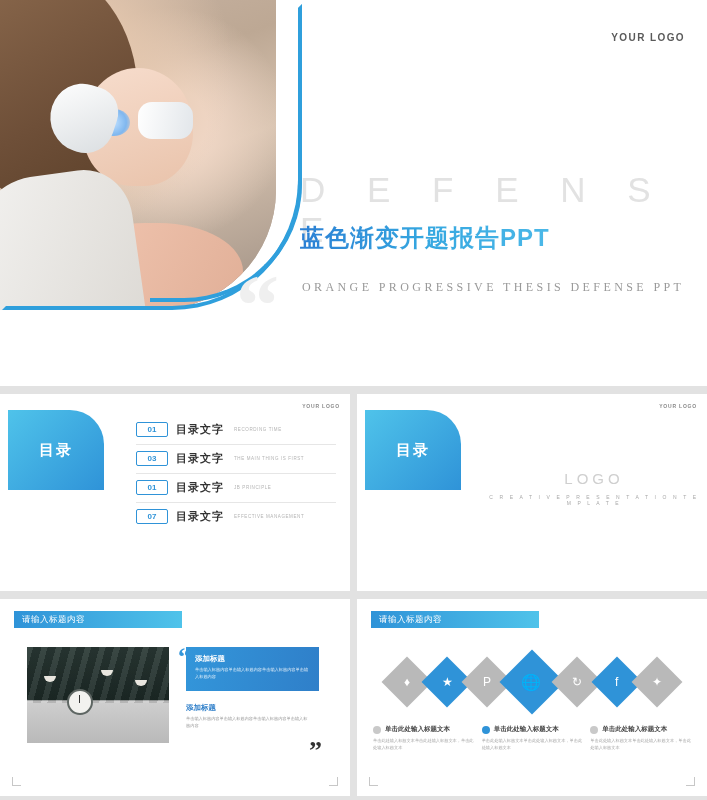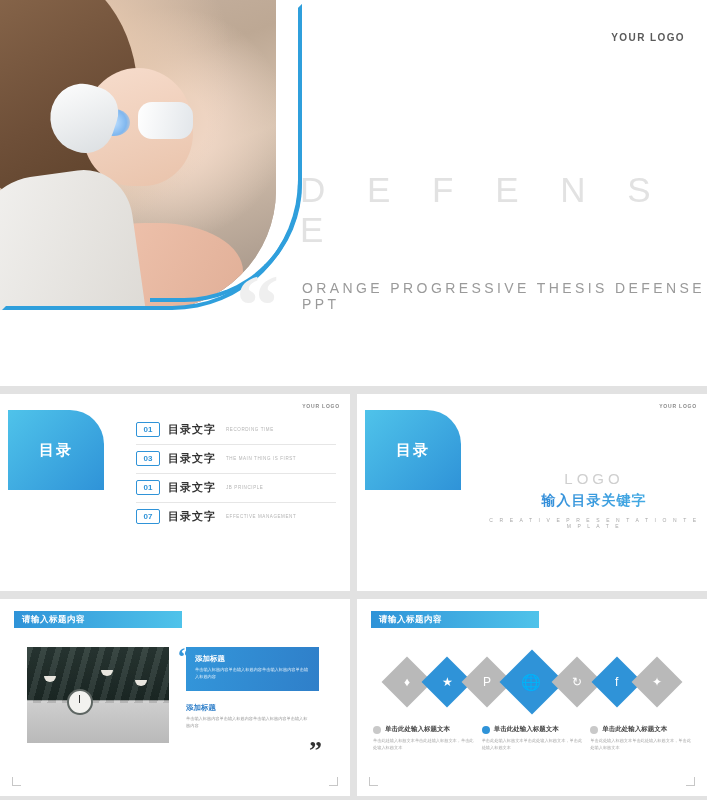--- a/index.html
+++ b/index.html
@@ -117,21 +117,21 @@
     margin-top: 2px;
   }
   .cover-cn {
     position: absolute; left: 300px; top: 222px;
     font-size: 24px; font-weight: bold; letter-spacing: 1px;
     background: linear-gradient(90deg,#2b7fd4 0%, #35a7e0 50%, #4bb8e8 100%);
     -webkit-background-clip: text; background-clip: text; color: transparent;
   }
   .cover-sub {
     position: absolute; left: 302px; top: 280px;
-    font-size: 14px; letter-spacing: 3.4px; color: #9a9a9a;
+    font-size: 12px; letter-spacing: 3.4px; color: #9a9a9a; font-family: Liberation Serif, serif;
   }
   .cover-pill {
     position: absolute; left: 296px; top: 305px;
     width: 152px; height: 22px;
     border: 1px solid #39a3dd; border-radius: 12px;
     display: flex; align-items: center; padding-left: 10px;
     font-size: 9px; color: #4a4a4a;
   }
   .cover-pill .srch {
     position: absolute; right: 2px; top: 1px;
@@ -159,21 +159,21 @@
     display: flex; align-items: center; justify-content: center;
   }
   .badge-tag span { color: #fff; font-size: 15px; font-weight: bold; letter-spacing: 2px; }
   .toc-list { position: absolute; left: 136px; top: 22px; width: 200px; }
   .toc-row {
     display: flex; align-items: center; gap: 8px;
     padding: 6px 0 7px 0;
     border-bottom: 1px solid #e6e6e6;
   }
   .toc-num {
-    width: 24px; height: 15px; border: 1px solid #2f93d8; border-radius: 2px;
+    width: 32px; height: 15px; border: 1px solid #2f93d8; border-radius: 2px;
     color: #2f93d8; font-size: 8px; font-weight: bold;
     display: flex; align-items: center; justify-content: center;
   }
   .toc-cn { font-size: 11px; font-weight: bold; color: #333; letter-spacing: 1px; }
   .toc-en { font-size: 4.5px; color: #b4b4b4; letter-spacing: .6px; margin-left: 2px; }
 
   .part-block { position: absolute; left: 130px; top: 76px; width: 214px; text-align: center; }
   .part-one {
     font-size: 15px; color: #cfcfcf; letter-spacing: 4px; line-height: 1.15; font-weight: 300;
   }
@@ -184,21 +184,21 @@
   }
   .part-sub { margin-top: 7px; font-size: 5px; letter-spacing: 2.6px; color: #a9a9a9; }
 
   
   .hdr-bar {
     position: absolute; left: 14px; top: 12px;
     width: 168px; height: 17px;
     background: linear-gradient(90deg,#2f93d8,#4fc3ea);
     display: flex; align-items: center; padding-left: 8px;
   }
-  .hdr-bar span { color: #fff; font-size: 8.5px; font-weight: bold; letter-spacing: .5px; text-align: center; }
+  .hdr-bar span { color: #fff; font-size: 8.5px; font-weight: normal; letter-spacing: .5px; text-align: center; }
   .corner-l {
     position: absolute; left: 12px; bottom: 10px;
     width: 9px; height: 9px; border-left: 1px solid #c7c7c7; border-bottom: 1px solid #c7c7c7;
   }
   .corner-r {
     position: absolute; right: 12px; bottom: 10px;
     width: 9px; height: 9px; border-right: 1px solid #c7c7c7; border-bottom: 1px solid #c7c7c7;
   }
 
   .photo-box {
@@ -308,20 +308,21 @@
     </div>
     <div class="cover-arc"></div>
     <div class="cover-arc2"></div>
 
     <div class="logo-tr">YOUR LOGO</div>
     <div class="cover-quote">“</div>
 
     <div class="cover-text">
       <div class="cover-defense">D E F E N S E</div>
     </div>
+    <div class="cover-cn">蓝色渐变开题报告PPT</div>
     <div class="cover-sub">ORANGE PROGRESSIVE THESIS DEFENSE PPT</div>
 
   </div>
 
   <div class="row">
 
     <div class="slide-half">
       <div class="logo-sm">YOUR LOGO</div>
       <div class="badge-tag">
         <span>目录</span>
@@ -350,21 +351,20 @@
       </div>
     </div>
 
     <div class="slide-half">
       <div class="logo-sm">YOUR LOGO</div>
       <div class="badge-tag">
         <span>目录</span>
       </div>
       <div class="part-block">
         <div class="part-one">LOGO</div>
-        <div class="part-cn">输入目录关键字</div>
         <div class="part-sub">C R E A T I V E   P R E S E N T A T I O N   T E M P L A T E</div>
       </div>
     </div>
   </div>
 
   <div class="row">
 
     <div class="slide-half">
       <div class="hdr-bar">
         <span>请输入标题内容</span>

